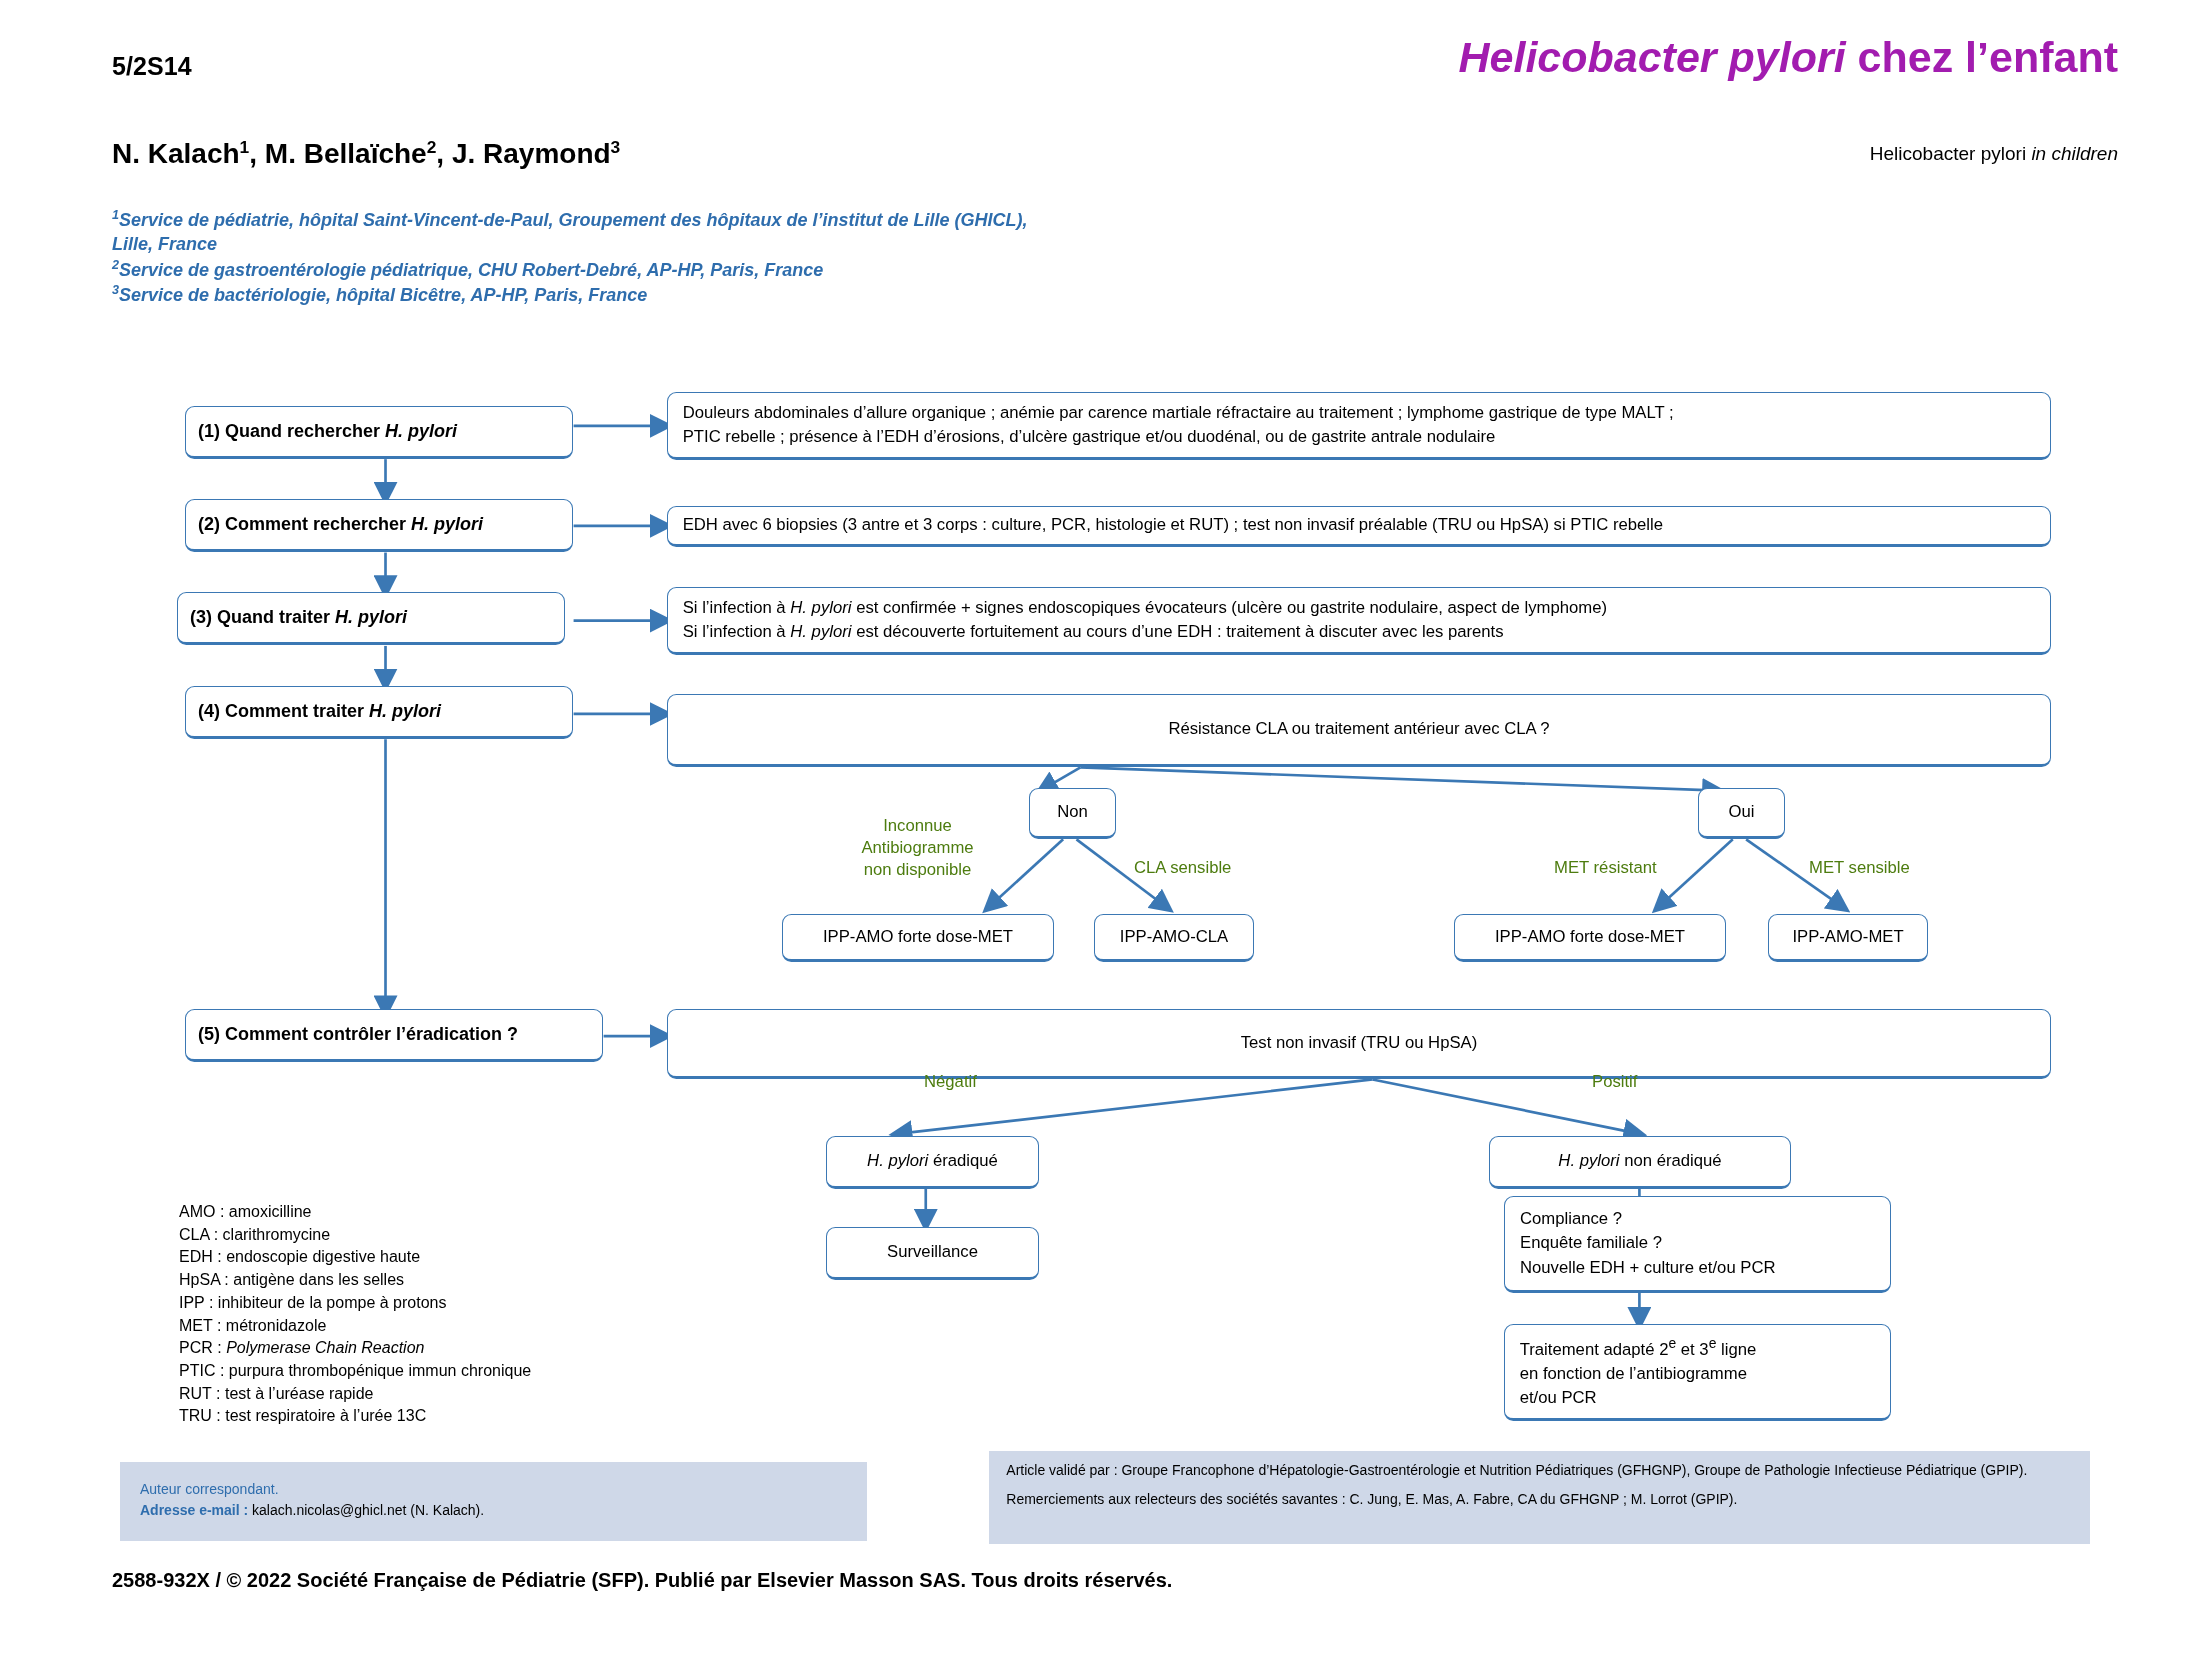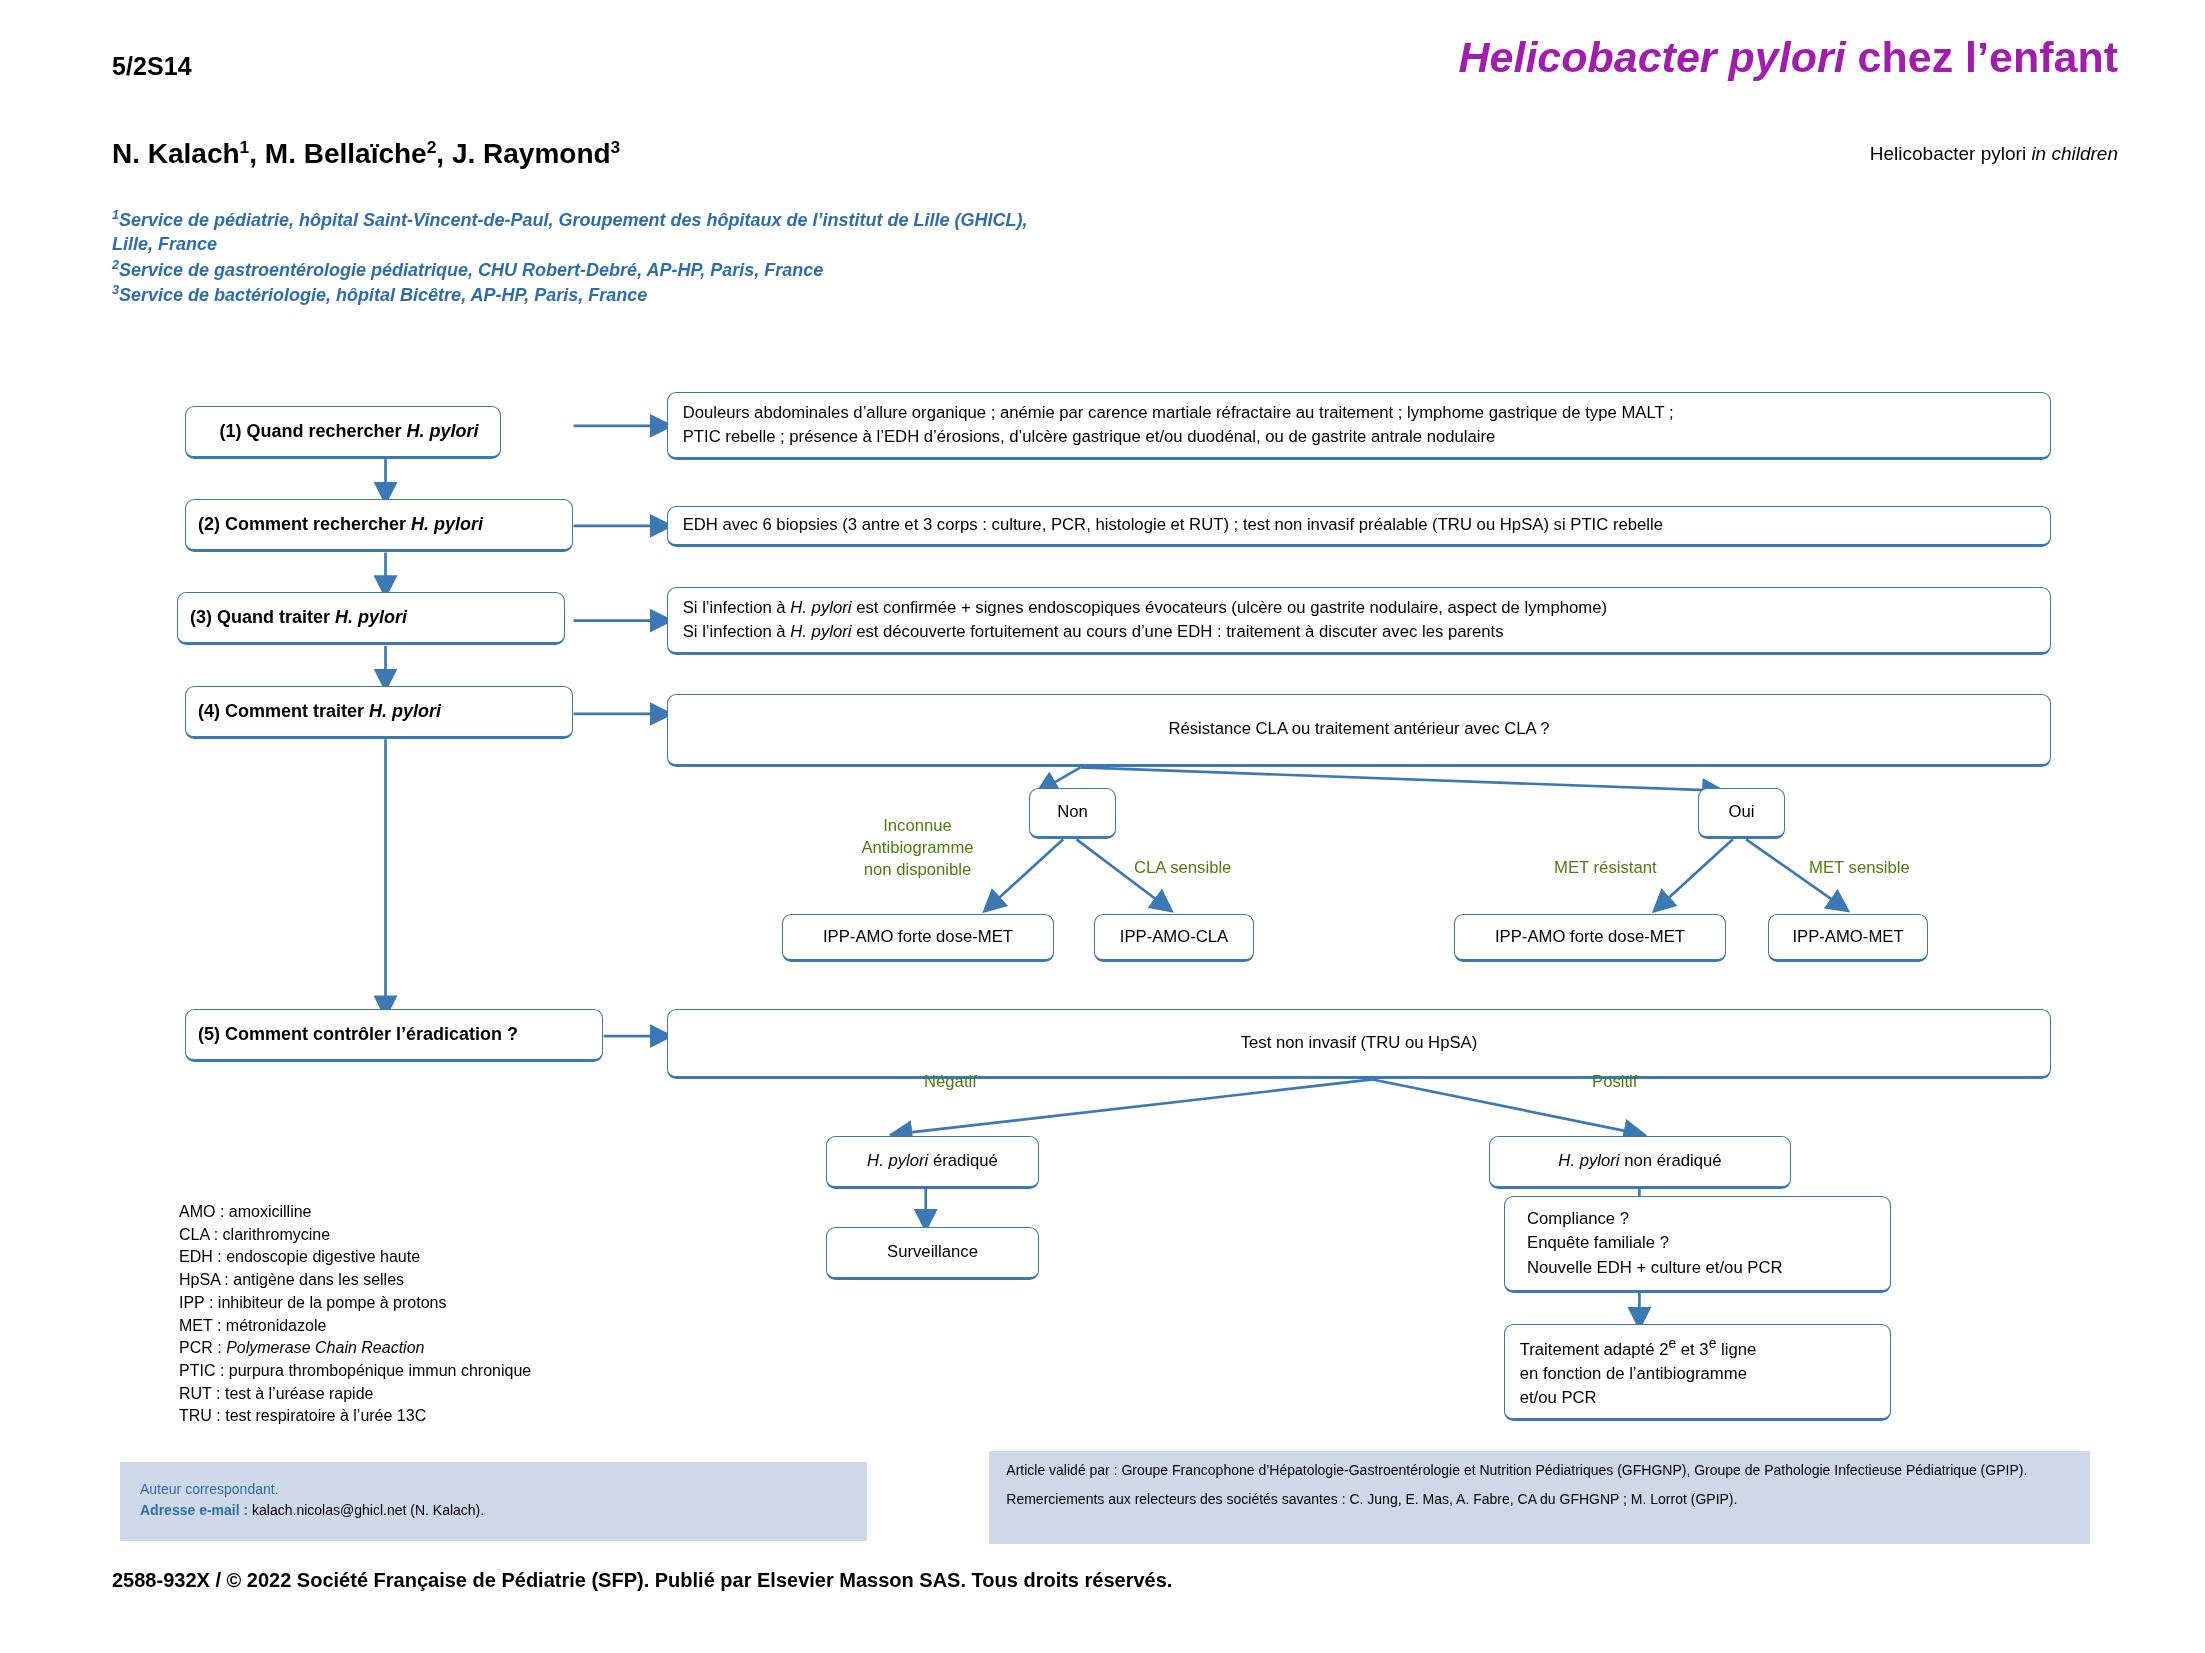--- a/index.html
+++ b/index.html
@@ -154,21 +154,21 @@
     <path d="M2058,1618 L2460,1700"></path>
 
     <path d="M1388,1782 L1388,1838"></path>
 
     <path d="M2458,1782 L2458,1830"></path>
 
     <path d="M2458,1935 L2458,1985"></path>
   </g>
 </svg>
 
-<div class="node left q-node" style="left:185px; top:406px; width:316px; height:53px;text-align:center;">
+<div class="node left q-node" style="left:185px; top:406px; width:388px; height:53px;">
   <span class="inner"><span>(1) </span><span>Quand rechercher </span><span class="sp">H. pylori</span></span>
 </div>
 <div class="node left q-node" style="left:185px; top:499px; width:388px; height:53px;">
   <span class="inner"><span>(2) </span><span>Comment rechercher </span><span class="sp">H. pylori</span></span>
 </div>
 <div class="node left q-node" style="left:177px; top:592px; width:388px; height:53px;">
   <span class="inner"><span>(3) </span><span>Quand traiter </span><span class="sp">H. pylori</span></span>
 </div>
 <div class="node left q-node" style="left:185px; top:686px; width:388px; height:53px;">
   <span class="inner"><span>(4) </span><span>Comment traiter </span><span class="sp">H. pylori</span></span>
@@ -235,21 +235,21 @@
   <span class="inner"><span class="sp">H. pylori</span><span> éradiqué</span></span>
 </div>
 <div class="node center" style="left:1489px; top:1136px; width:302px; height:53px;">
   <span class="inner"><span class="sp">H. pylori</span><span> non éradiqué</span></span>
 </div>
 
 <div class="node center" style="left:826px; top:1227px; width:213px; height:53px;">
   <span class="inner">Surveillance</span>
 </div>
 
-<div class="node left" style="left:1504px; top:1196px; width:387px; height:97px; padding-left:22px;">
+<div class="node left" style="left:1504px; top:1196px; width:387px; height:97px; padding-left:15px;">
   <span class="inner">
     <span style="display:block">Compliance ?</span>
     <span style="display:block">Enquête familiale ?</span>
     <span style="display:block">Nouvelle EDH + culture et/ou PCR</span>
   </span>
 </div>
 
 <div class="node left" style="left:1504px; top:1324px; width:387px; height:97px; padding-left:14.7px;">
   <span class="inner">
     <span style="display:block">Traitement adapté 2<sup>e</sup> et 3<sup>e</sup> ligne</span>

